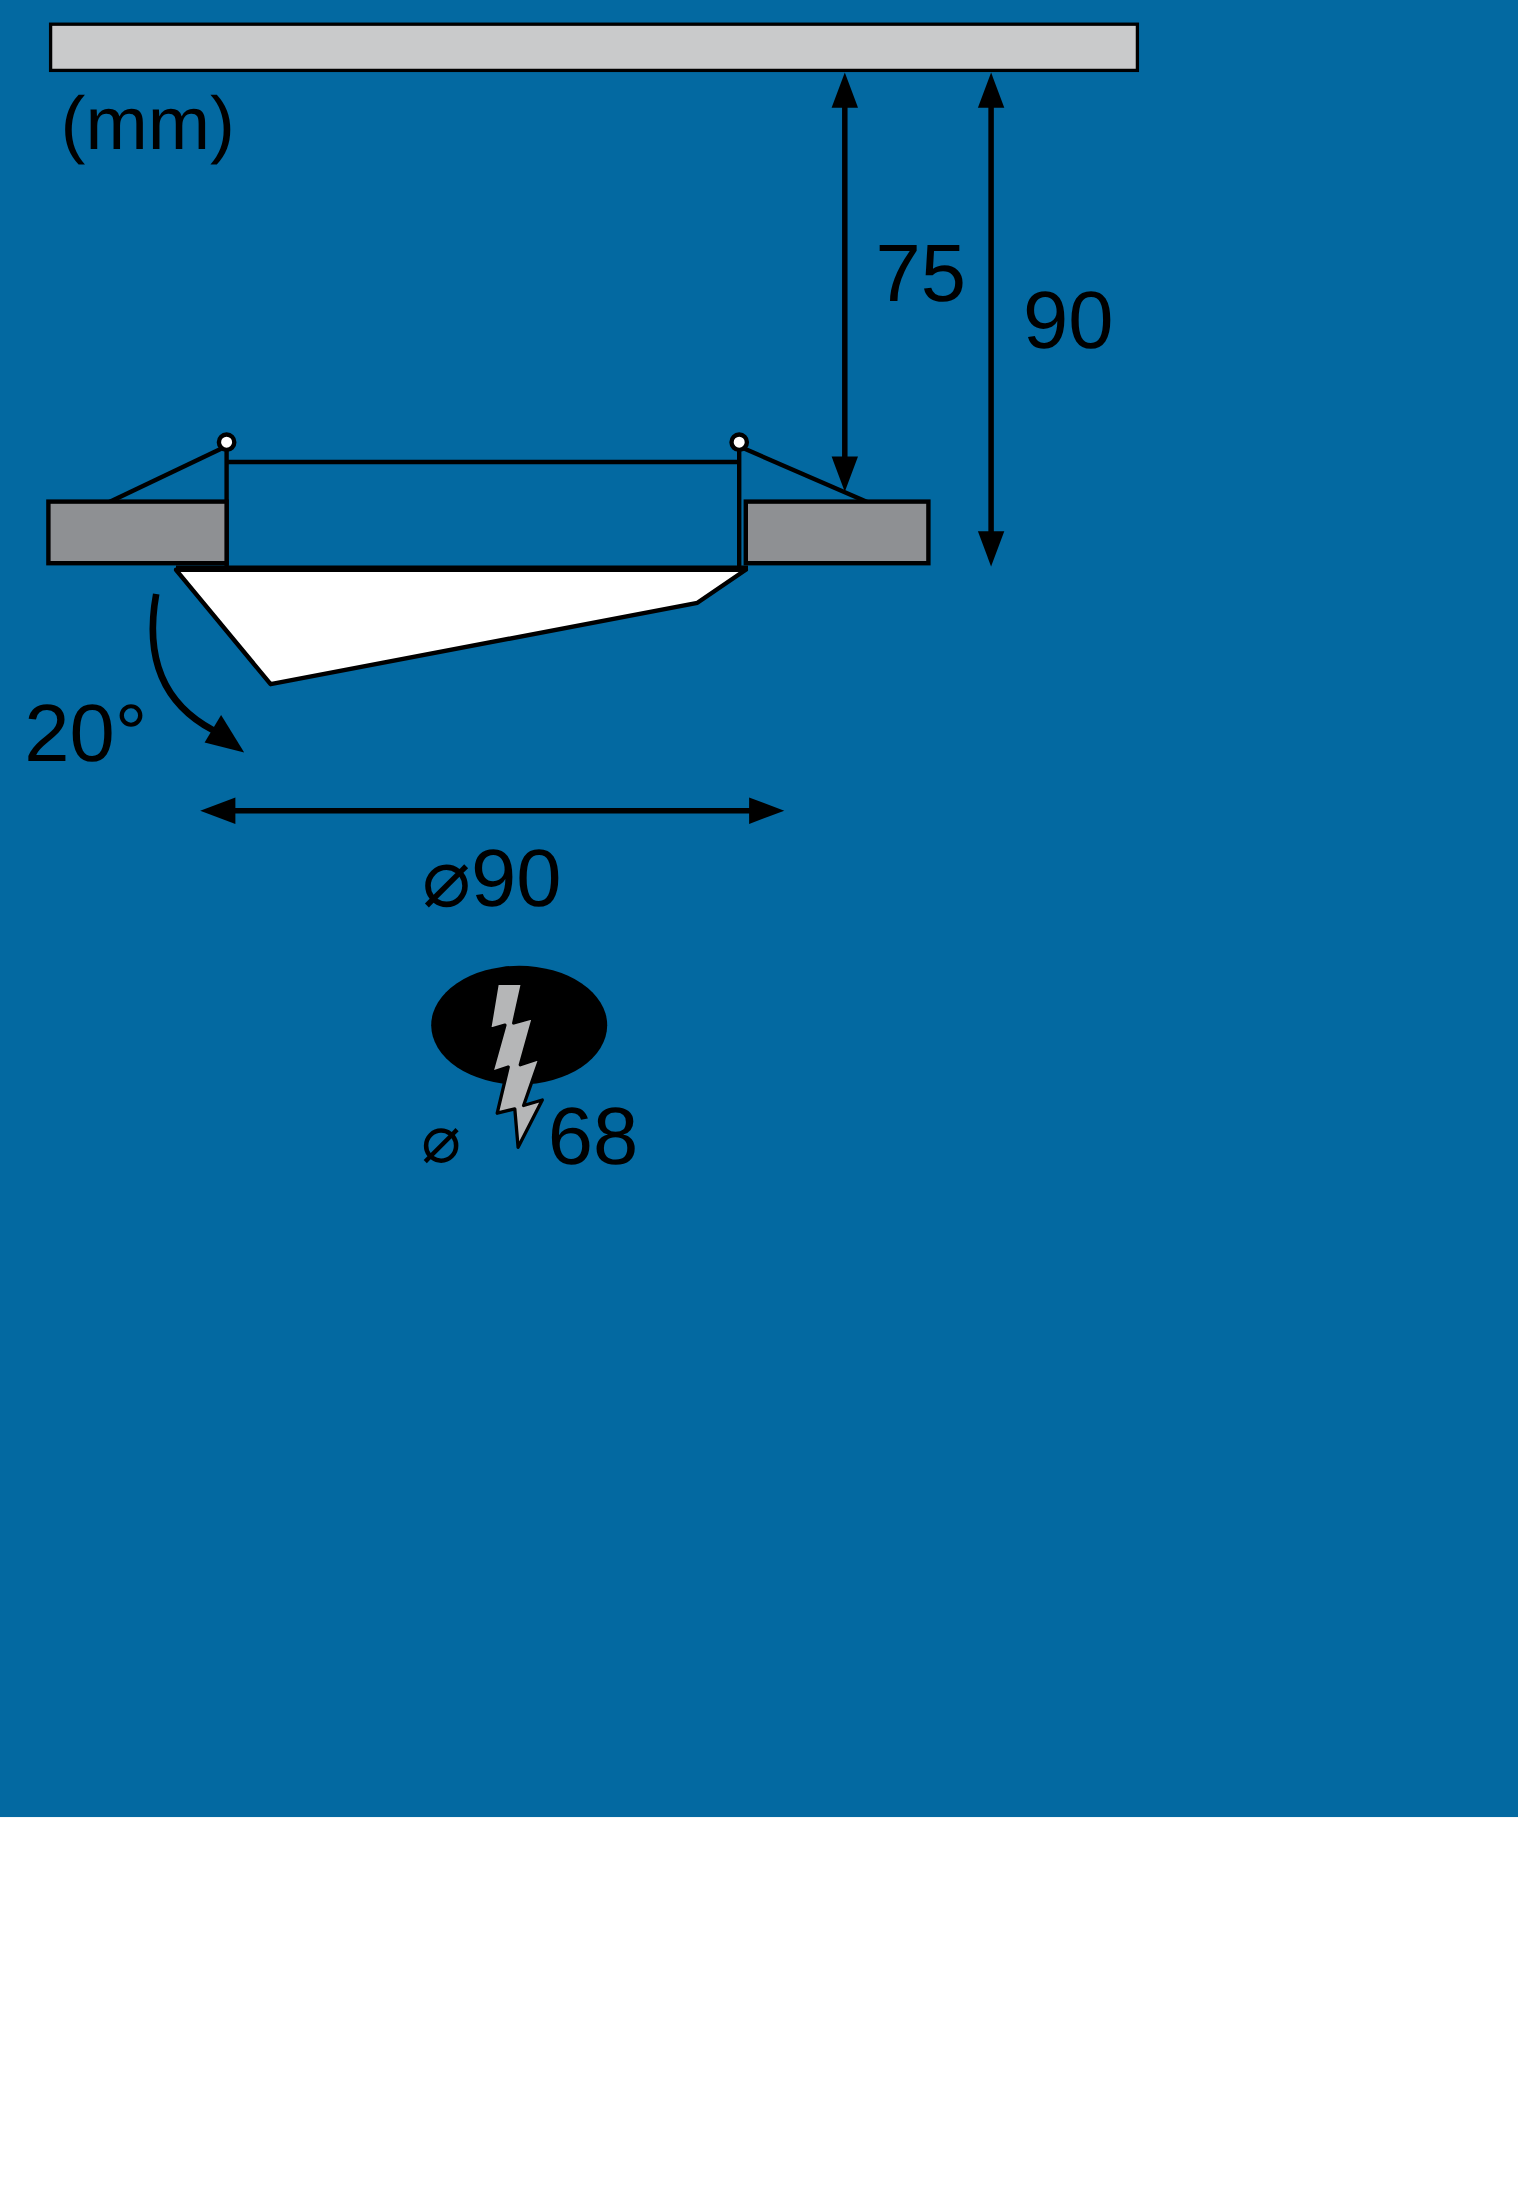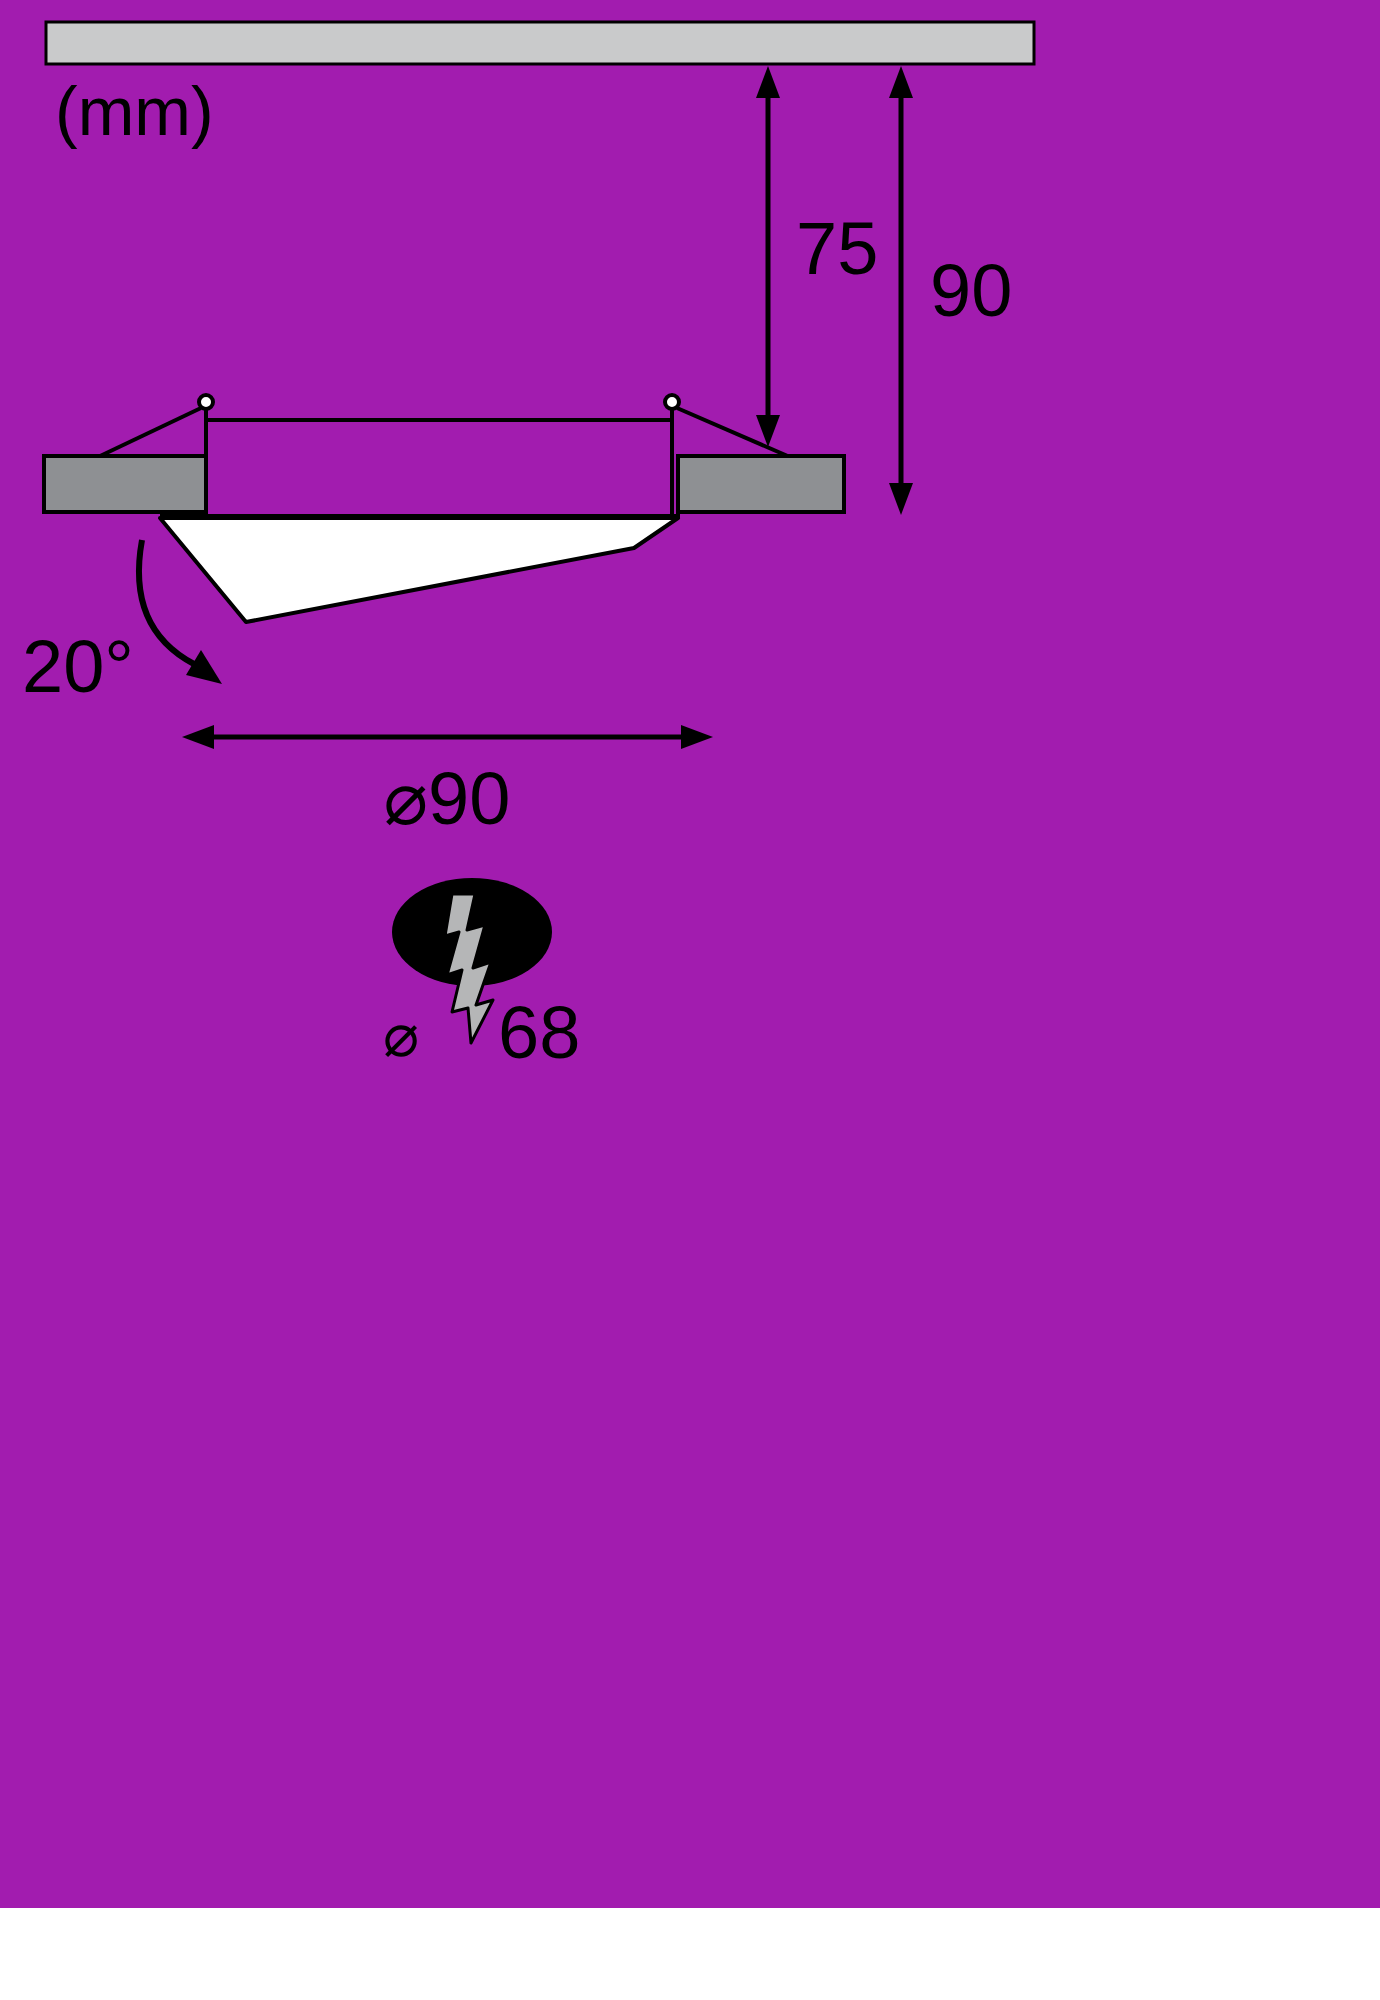--- a/index.html
+++ b/index.html
@@ -3,22 +3,22 @@
 <meta charset="utf-8">
 <style>
   html, body {
     margin: 0;
     padding: 0;
     background: #ffffff;
   }
   .page {
     position: relative;
     width: 1380px;
-    height: 1908px;
-    background: #a21caf;
+    height: 1652px;
+    background: #0369a1;
     font-family: "Liberation Sans", sans-serif;
   }
   svg text {
     font-family: "Liberation Sans", sans-serif;
     fill: #000000;
   }
   .dim-text { font-size: 74px; }
   .unit-text { font-size: 68px; }
   .small-dia-text { font-size: 60px; }
 </style>

